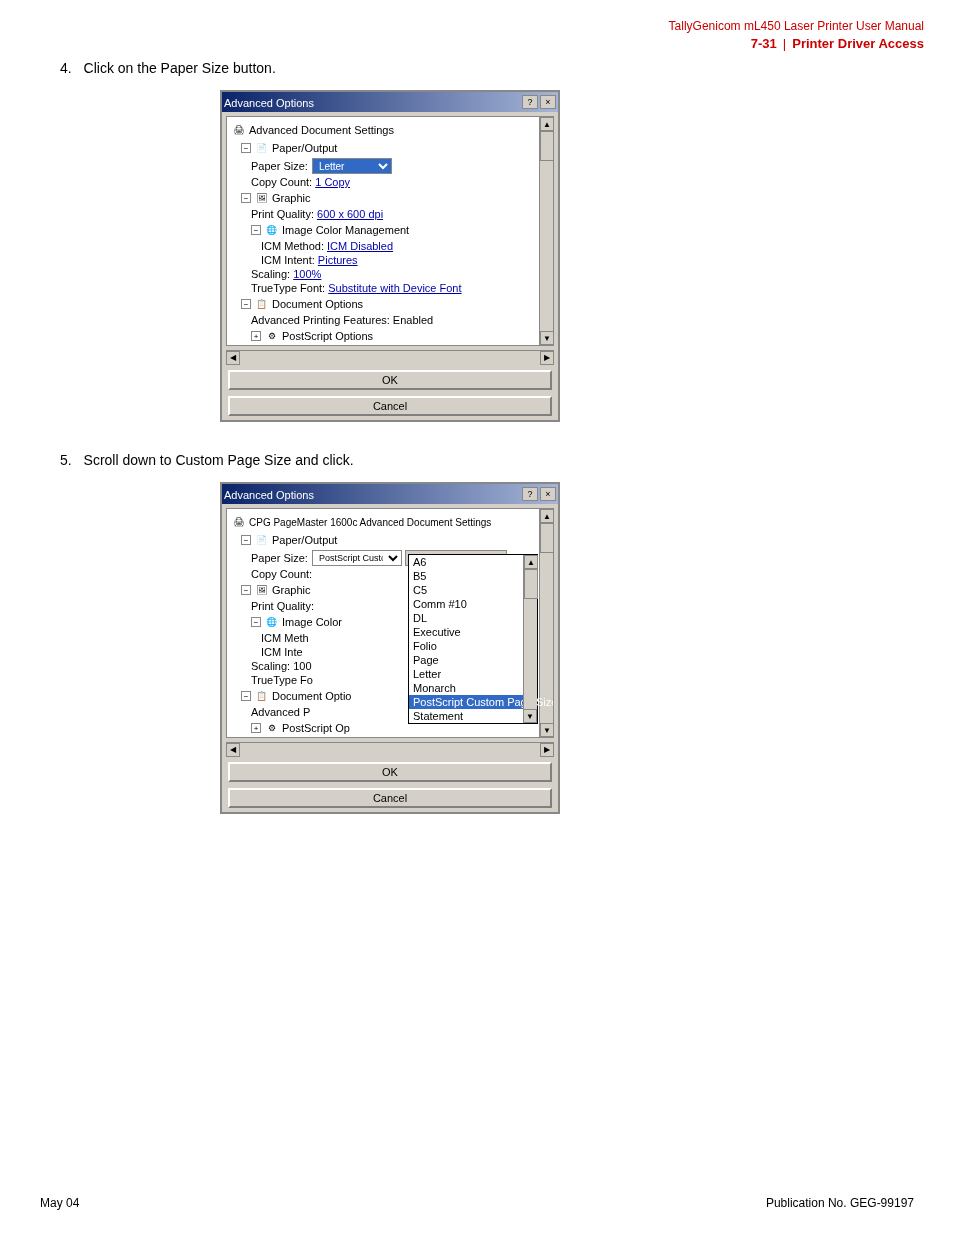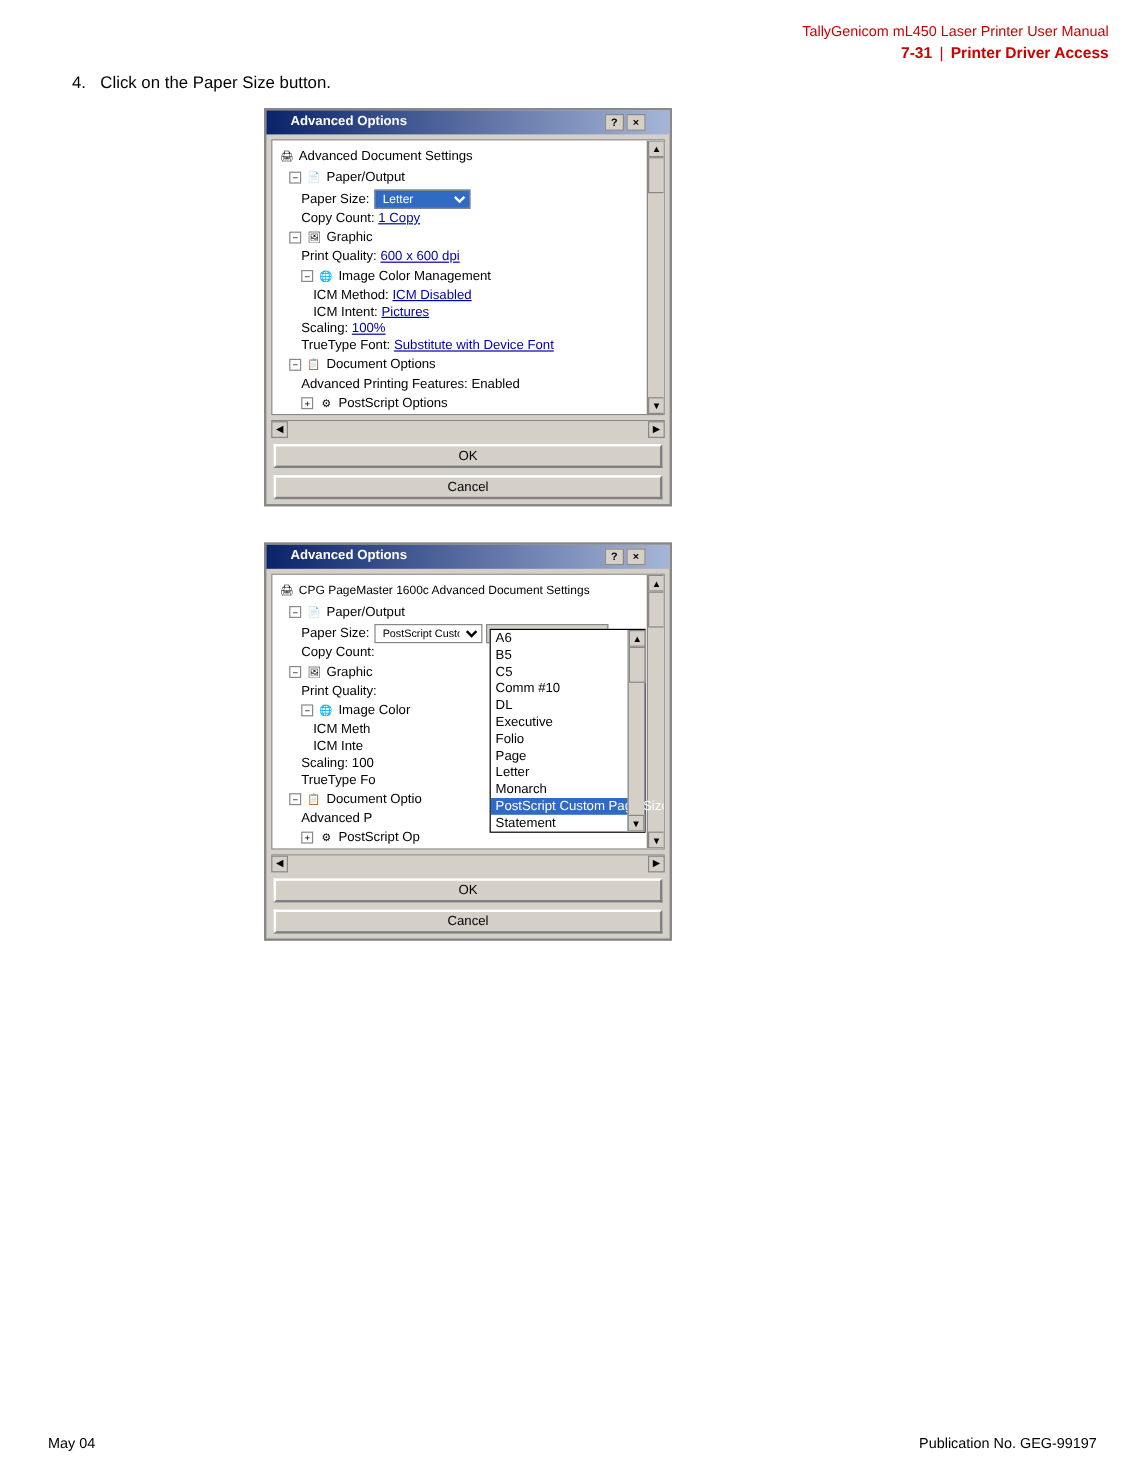--- a/index.html
+++ b/index.html
@@ -71,26 +71,26 @@
     .dialog {
       border: 2px solid #888;
       background: #d4d0c8;
       font-family: 'Tahoma', Arial, sans-serif;
       font-size: 11px;
     }
 
     .dialog-titlebar {
       background: linear-gradient(to right, #0a246a, #a6b5d7);
       color: white;
-      padding: 3px 20px;
+      padding: 3px 2px;
       display: flex;
       justify-content: space-between;
-      align-items: flex-start;
+      align-items: flex-end;
       font-size: 11px;
-      font-weight: bold;
+      font-weight: normal;
     }
 
     .dialog-titlebar-buttons {
       display: flex;
       gap: 2px;
     }
 
     .titlebar-btn {
       width: 16px;
       height: 14px;
@@ -429,20 +429,24 @@
 
         <div class="dialog-footer">
           <button class="win-btn">OK</button>
           <button class="win-btn">Cancel</button>
         </div>
       </div>
     </div>
   </div>
 
   <div class="step">
+    <p class="step-text">
+      <span style="margin-right:8px;">5.</span>
+      <span>Scroll down to Custom Page Size and click.</span>
+    </p>
 
     <div class="dialog-wrapper">
       <div class="dialog">
 
         <div class="dialog-titlebar">
           <span>Advanced Options</span>
           <div class="dialog-titlebar-buttons">
             <div class="titlebar-btn">?</div>
             <div class="titlebar-btn">×</div>
           </div>

